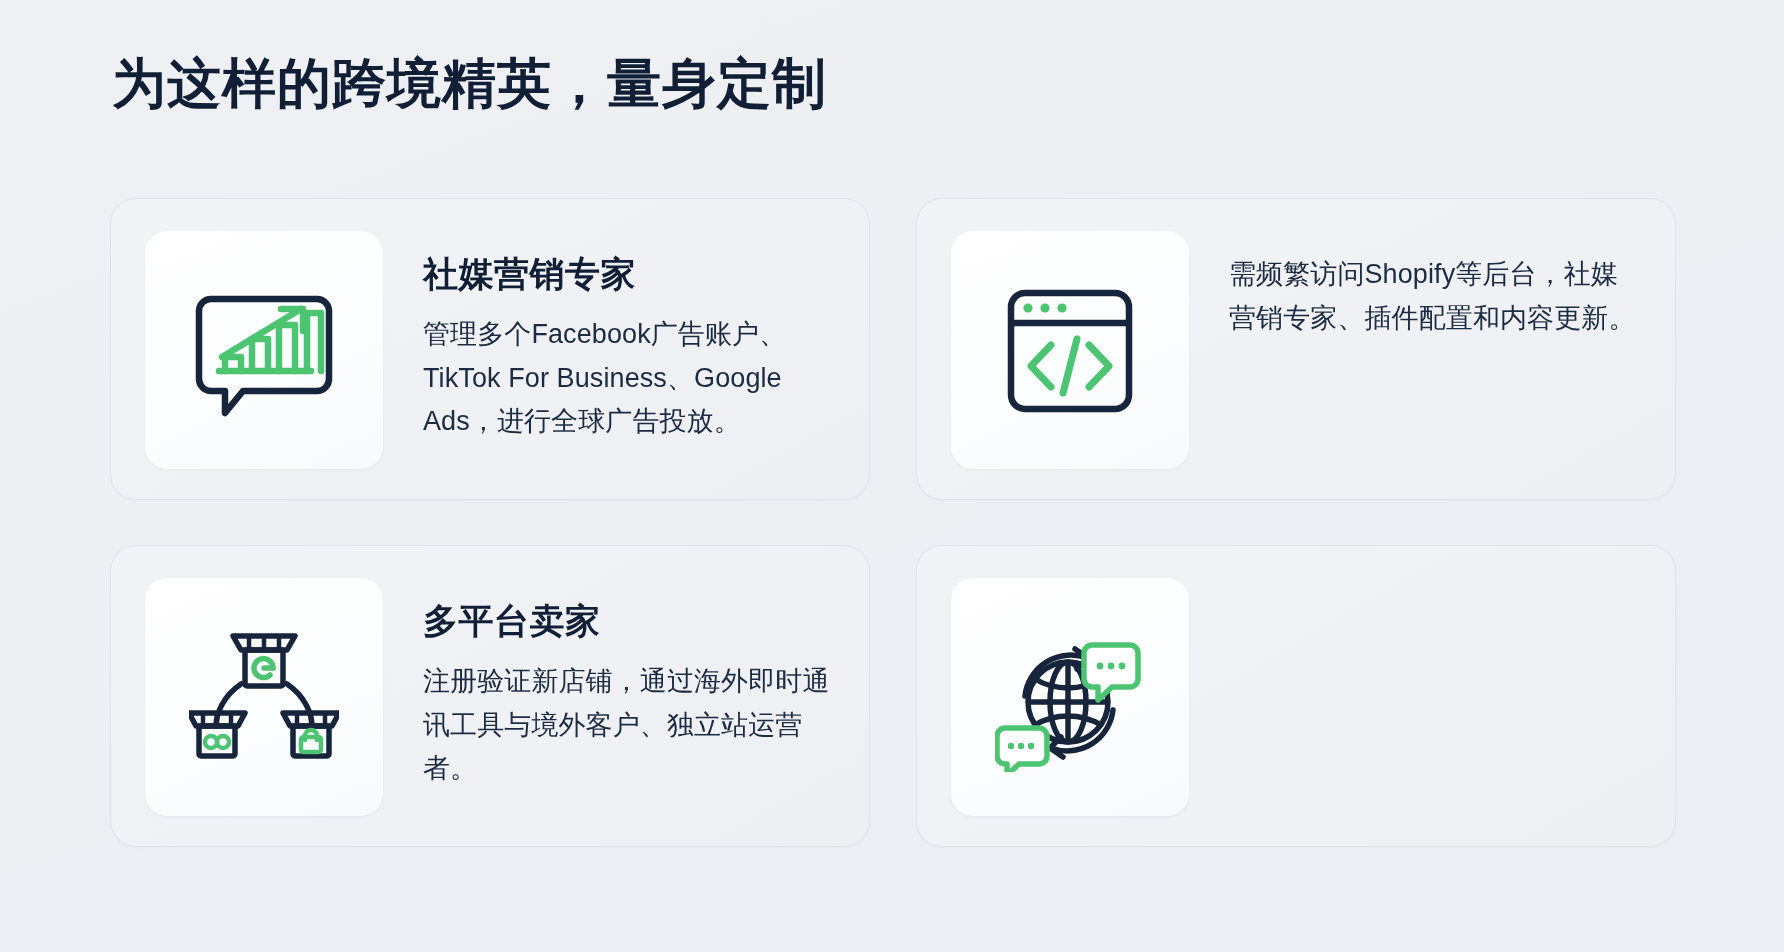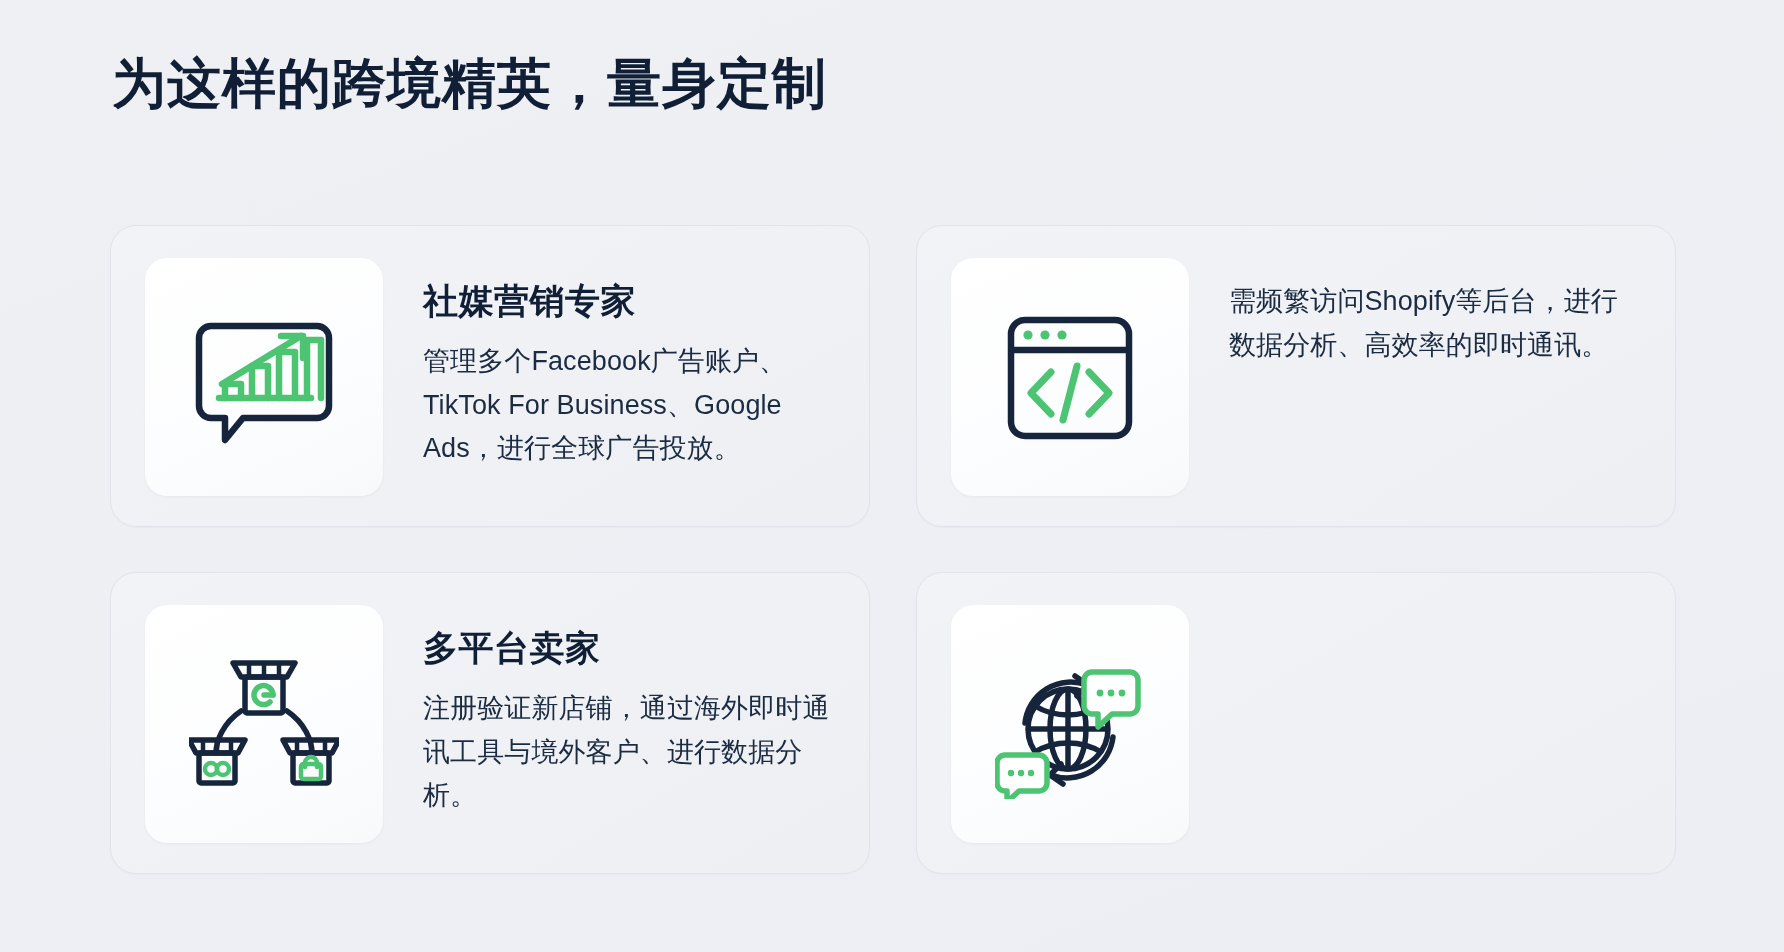--- a/index.html
+++ b/index.html
@@ -33,21 +33,21 @@
     font-weight: 700;
     color: #101f35;
     letter-spacing: 1px;
     white-space: nowrap;
   }
 
   
   .card-grid {
     position: absolute;
     left: 110px;
-    top: 225px;
+    top: 198px;
     width: 1565px;
     display: grid;
     grid-template-columns: repeat(2, 760px);
     grid-template-rows: repeat(2, 302px);
     column-gap: 46px;
     row-gap: 45px;
   }
 
   .card {
     background: linear-gradient(150deg, #f2f3f6 0%, #eff1f5 55%, #edeff3 100%);
@@ -137,21 +137,21 @@
             <circle cx="33" cy="33" r="4.6" fill="#4cc471"></circle>
             <circle cx="50" cy="33" r="4.6" fill="#4cc471"></circle>
             <circle cx="67" cy="33" r="4.6" fill="#4cc471"></circle>
             <path d="M56 70 L36 91 L56 112" stroke="#4cc471" stroke-width="7" stroke-linecap="round" stroke-linejoin="round" fill="none"></path>
             <path d="M94 70 L114 91 L94 112" stroke="#4cc471" stroke-width="7" stroke-linecap="round" stroke-linejoin="round" fill="none"></path>
             <path d="M82 64 L68 118" stroke="#4cc471" stroke-width="7" stroke-linecap="round"></path>
           </svg>
         </span>
       </div>
       <div class="card-text">
-        <div class="card-desc">需频繁访问Shopify等后台，进行数据分析、高效率的即时通讯。</div>
+        <div class="card-desc">需频繁访问Shopify等后台，社媒营销专家、插件配置和内容更新。</div>
       </div>
     </div>
 
     <div class="card">
       <div class="icon-tile">
         <span>
           <svg width="150" height="150" viewBox="0 0 150 150" fill="none">
 
             <path d="M52 62 C34 74 27 92 27 104" stroke="#16253c" stroke-width="5.5" stroke-linecap="round" fill="none"></path>
             <path d="M98 62 C116 74 123 92 123 104" stroke="#16253c" stroke-width="5.5" stroke-linecap="round" fill="none"></path>
@@ -177,21 +177,21 @@
               <path d="M101 104h42l7 -13H94z" stroke="#16253c" stroke-width="5.5" stroke-linejoin="round" fill="none"></path>
               <path d="M108 91v13M122 91v13M136 91v13" stroke="#16253c" stroke-width="4.5"></path>
               <path d="M116 118v-4a6 6 0 0 1 12 0v4" stroke="#4cc471" stroke-width="4.5" stroke-linecap="round" fill="none"></path>
               <rect x="112" y="115" width="20" height="15" rx="2.5" stroke="#4cc471" stroke-width="4.5" fill="none"></rect>
             </g>
           </svg>
         </span>
       </div>
       <div class="card-text">
         <div class="card-title">多平台卖家</div>
-        <div class="card-desc">注册验证新店铺，通过海外即时通讯工具与境外客户、进行数据分析。</div>
+        <div class="card-desc">注册验证新店铺，通过海外即时通讯工具与境外客户、独立站运营者。</div>
       </div>
     </div>
 
     <div class="card">
       <div class="icon-tile">
         <span>
           <svg width="150" height="150" viewBox="0 0 150 150" fill="none">
 
             <circle cx="73" cy="80" r="40" stroke="#16253c" stroke-width="5.5" fill="none"></circle>
             <ellipse cx="73" cy="80" rx="18" ry="40" stroke="#16253c" stroke-width="5.5" fill="none"></ellipse>

